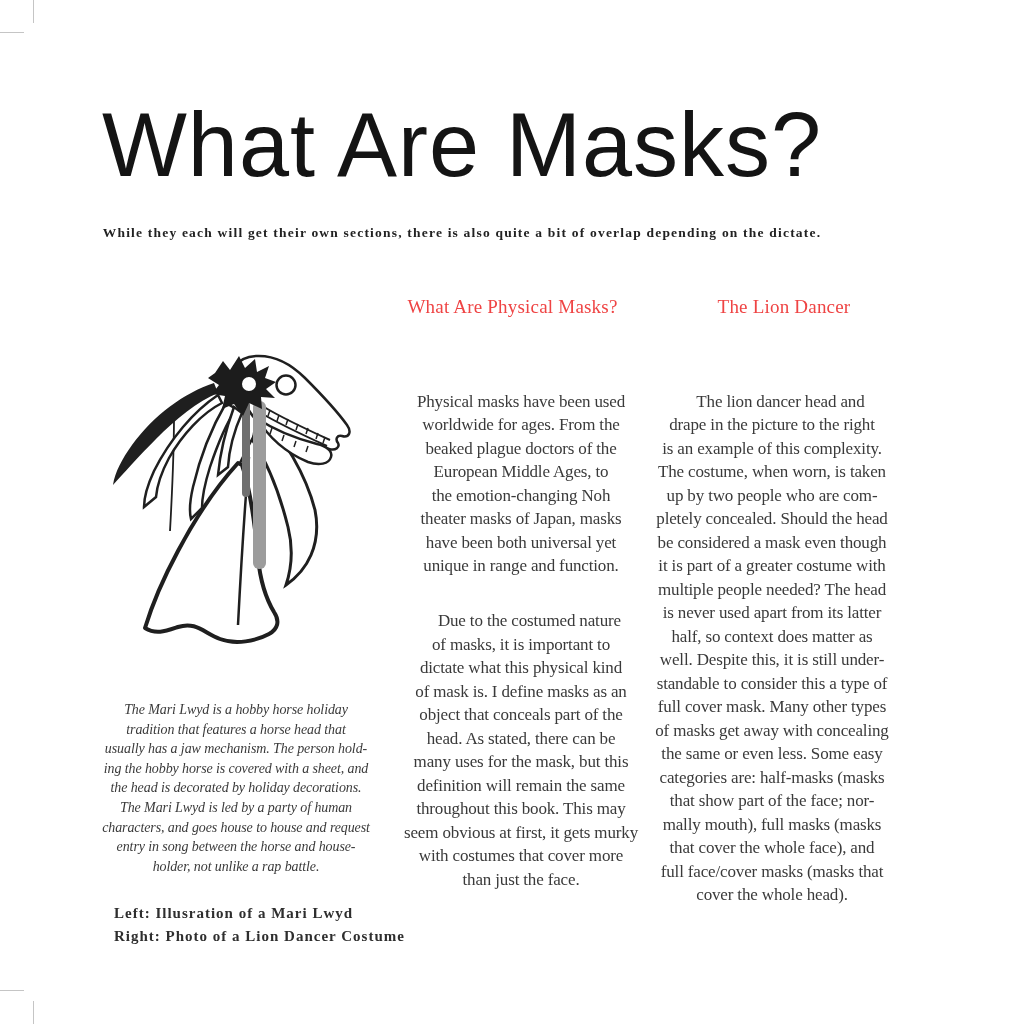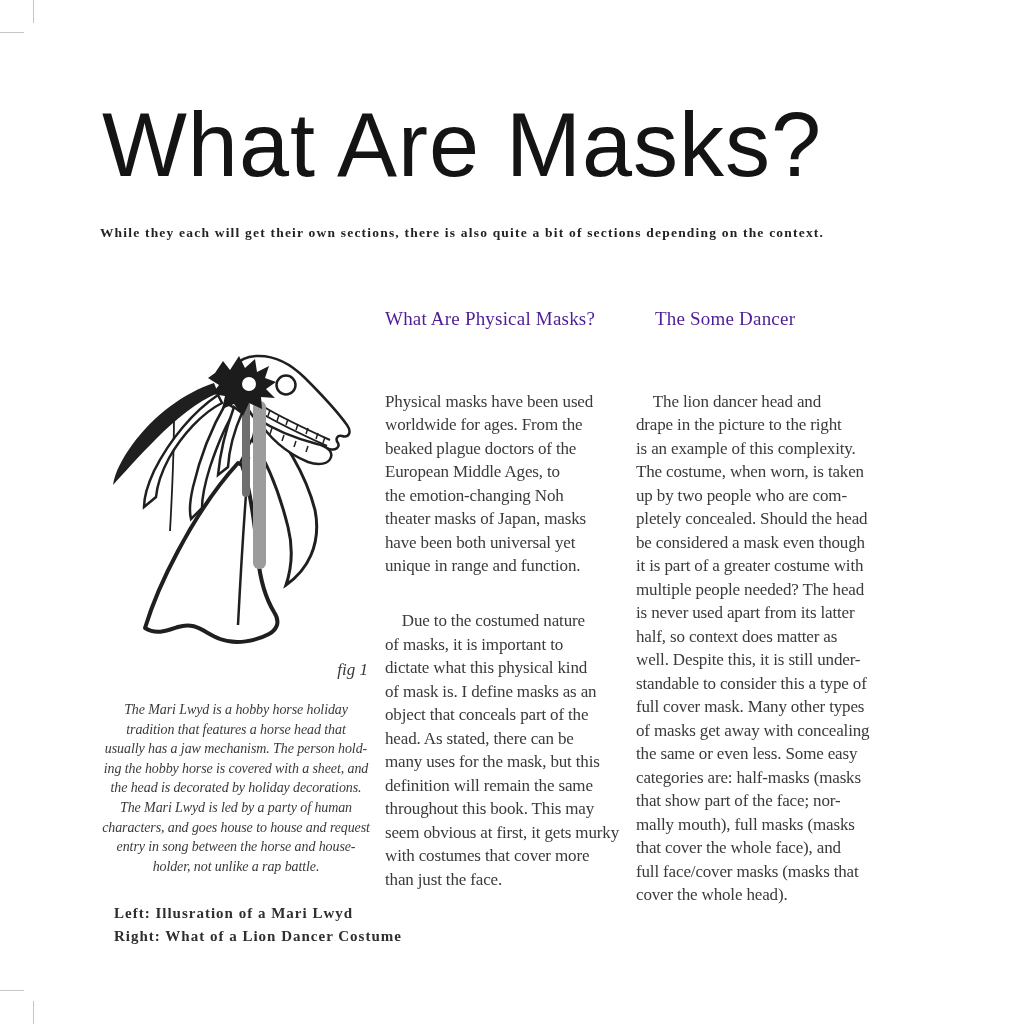--- a/index.html
+++ b/index.html
@@ -13,28 +13,28 @@
   .title{
     position:absolute;left:0;right:0;top:98px;text-align:center;
     font-family:"Liberation Sans", sans-serif;font-weight:400;
     font-size:90px;line-height:1.05;letter-spacing:1px;color:#141414;
   }
   .intro{
     position:absolute;left:0;right:0;top:221px;text-align:center;
     font-weight:bold;font-size:13.5px;line-height:24px;letter-spacing:1.2px;color:#222;
   }
   .col-heading{
-    position:absolute;top:308px;
-    font-size:19px;color:#4c1d95;letter-spacing:0.2px;
+    position:absolute;top:296px;text-align:center;
+    font-size:19px;color:#ef4444;letter-spacing:0.2px;
   }
   .prose{
     position:absolute;white-space:pre-line;
     font-size:17px;line-height:23.5px;letter-spacing:-0.15px;color:#3a3a3a;
   }
-  .prose p{margin:0 0 8px 0;}
+  .prose p{margin:0 0 8px 0;text-align:center;}
   .fig-label{
     position:absolute;left:95px;width:273px;top:660px;text-align:right;
     font-style:italic;font-size:17px;color:#3a3a3a;
   }
   .fig-caption{
     position:absolute;left:90px;width:292px;top:700px;text-align:center;
     font-style:italic;font-size:14px;line-height:19.6px;letter-spacing:-0.1px;
     white-space:pre-line;color:#3a3a3a;
   }
   .credits{
@@ -52,21 +52,21 @@
   <div class="crop" style="left:0;top:32px;width:24px;height:1px"></div>
   <div class="crop" style="left:990px;top:0;width:1px;height:23px"></div>
   <div class="crop" style="left:1000px;top:32px;width:24px;height:1px"></div>
   <div class="crop" style="left:33px;top:1001px;width:1px;height:23px"></div>
   <div class="crop" style="left:0;top:990px;width:24px;height:1px"></div>
   <div class="crop" style="left:990px;top:1001px;width:1px;height:23px"></div>
   <div class="crop" style="left:1000px;top:990px;width:24px;height:1px"></div>
 
   <div class="title">What Are Masks?</div>
   <div class="intro">
-    <div>While they each will get their own sections, there is also quite a bit of sections depending on the context.</div>
+    <div>While they each will get their own sections, there is also quite a bit of overlap depending on the dictate.</div>
   </div>
 
   <svg class="illustration" viewBox="0 0 270 315" aria-hidden="true">
 
     <path d="M146,66 C172,92 194,130 203,165 C206,180 205,196 199,210 C193,224 184,233 174,240 C180,222 181,202 176,182 C168,150 157,120 141,96 Z" fill="#ffffff" stroke="#1f1f1f" stroke-width="3"></path>
 
     <path d="M126,118 C106,140 84,172 66,206 C52,232 40,260 33,283 C44,290 54,286 66,282 C84,276 92,288 108,294 C124,300 144,296 157,289 C166,284 168,276 162,267 C153,252 148,233 146,213 C143,180 139,146 130,120 Z" fill="#ffffff" stroke="#1f1f1f" stroke-width="4" stroke-linejoin="round"></path>
     <path d="M137,112 C133,158 129,222 126,280" fill="none" stroke="#1f1f1f" stroke-width="2.5"></path>
     <path d="M62,70 C62,110 60,150 58,186" fill="none" stroke="#1f1f1f" stroke-width="1.8"></path>
 
@@ -100,34 +100,33 @@
         <path d="M196,101 L194,107"></path>
     </g>
 
     <rect x="130" y="56" width="8" height="96" rx="4" fill="#6f6f6f"></rect>
     <rect x="141" y="56" width="13" height="168" rx="6" fill="#9c9c9c"></rect>
 
     <path d="M103,28 L111,16 L118,25 L127,11 L133,23 L143,14 L145,27 L157,21 L153,33 L164,37 L154,44 L163,53 L149,52 L150,64 L137,58 L131,71 L122,59 L110,64 L113,51 L100,49 L107,40 L96,33 Z" fill="#1c1c1c"></path>
     <circle cx="137" cy="39" r="8" fill="#ffffff" stroke="#1c1c1c" stroke-width="2"></circle>
   </svg>
 
-  <div class="fig-label">fig 1</div>
   <div class="fig-caption">The Mari Lwyd is a hobby horse holiday
 tradition that features a horse head that
 usually has a jaw mechanism. The person hold-
 ing the hobby horse is covered with a sheet, and
 the head is decorated by holiday decorations.
 The Mari Lwyd is led by a party of human
 characters, and goes house to house and request
 entry in song between the horse and house-
 holder, not unlike a rap battle.</div>
 
   <div class="credits">
     <div>Left: Illusration of a Mari Lwyd</div>
-    <div>Right: What of a Lion Dancer Costume</div>
+    <div>Right: Photo of a Lion Dancer Costume</div>
   </div>
 
   <div class="col-heading" style="left:385px;width:255px">What Are Physical Masks?</div>
   <div class="prose" style="left:385px;top:366px;width:272px">
     <p>Physical masks have been used
 worldwide for ages. From the
 beaked plague doctors of the
 European Middle Ages, to
 the emotion-changing Noh
 theater masks of Japan, masks
@@ -140,21 +139,21 @@
 object that conceals part of the
 head. As stated, there can be
 many uses for the mask, but this
 definition will remain the same
 throughout this book. This may
 seem obvious at first, it gets murky
 with costumes that cover more
 than just the face.</p>
   </div>
 
-  <div class="col-heading" style="left:655px;width:258px">The Some Dancer</div>
+  <div class="col-heading" style="left:655px;width:258px">The Lion Dancer</div>
   <div class="prose" style="left:636px;top:366px;width:272px">
     <p> The lion dancer head and
 drape in the picture to the right
 is an example of this complexity.
 The costume, when worn, is taken
 up by two people who are com-
 pletely concealed. Should the head
 be considered a mask even though
 it is part of a greater costume with
 multiple people needed? The head

